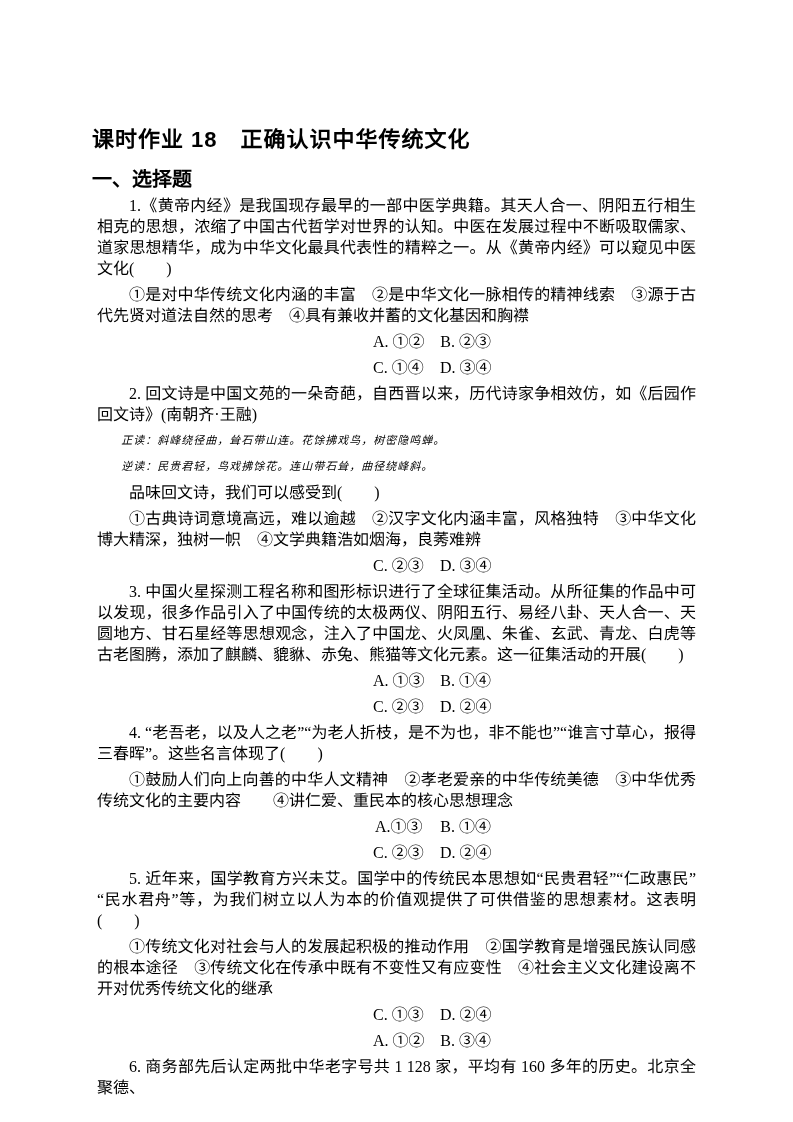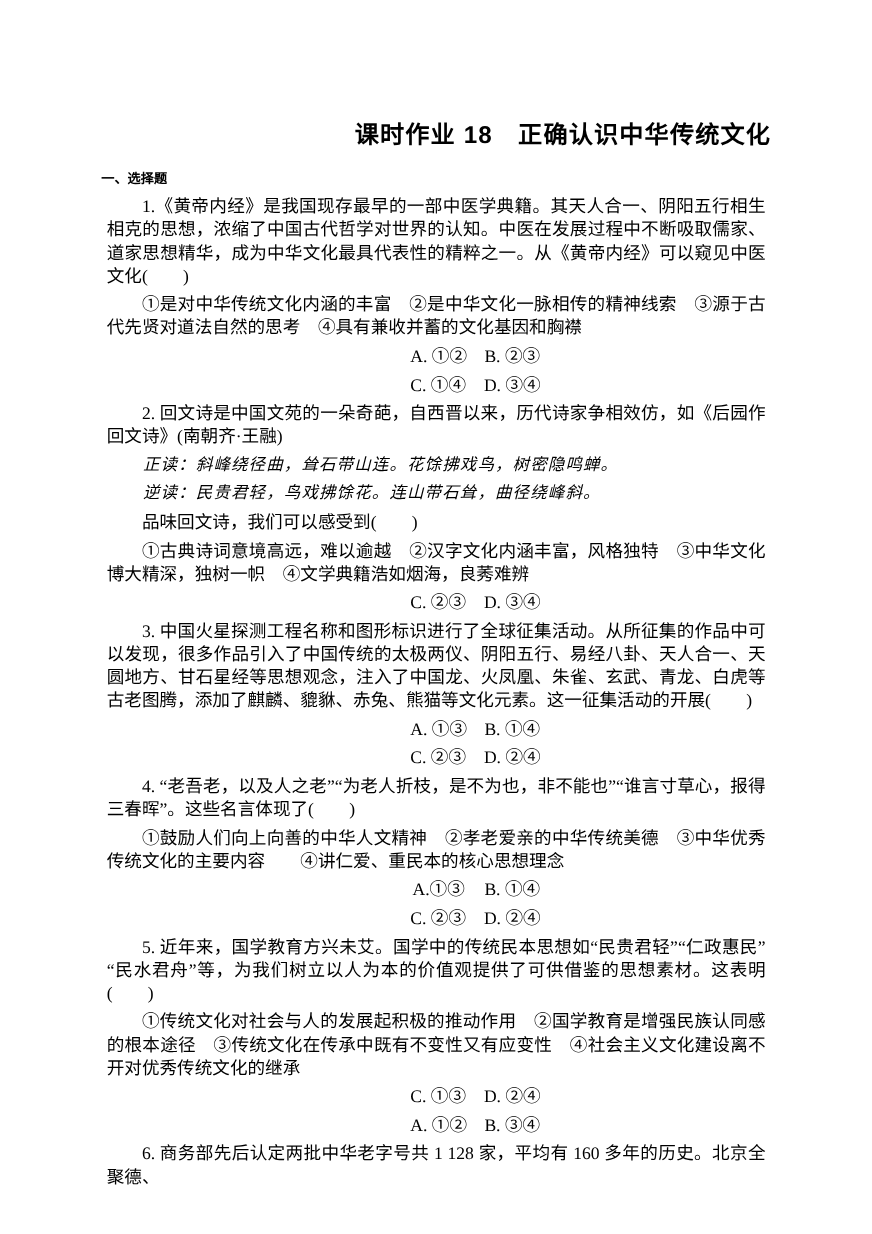--- a/index.html
+++ b/index.html
@@ -14,47 +14,47 @@
     color: #000000;
     font-family: "Liberation Serif", "DejaVu Serif", serif;
   }
   .page {
     box-sizing: border-box;
     width: 793px;
     height: 1122px;
     padding: 108px 92px 0 92px;
   }
   .doc-title {
-    margin: 0 0 14px 0;
-    text-align: right;
+    margin: 17px 0 14px 0;
+    text-align: left;
     font-family: "Liberation Sans", "DejaVu Sans", sans-serif;
     font-weight: bold;
     font-size: 22px;
     line-height: 30px;
     letter-spacing: 1px;
   }
   .section-heading {
     margin: 0 0 4px 0;
     font-family: "Liberation Sans", "DejaVu Sans", sans-serif;
     font-weight: bold;
-    font-size: 12px;
+    font-size: 20px;
     line-height: 21px;
   }
   .para {
     margin: 5px;
     font-size: 16px;
     line-height: 21px;
     text-align: justify;
   }
   .indent {
     text-indent: 2em;
   }
   .poem {
     font-style: italic;
-    font-size: 15px;
+    font-size: 11px;
     text-indent: 2.2em;
     letter-spacing: 1px;
   }
   .choices {
     padding-left: 3.45em;
     text-align: center;
   }
   .choices .copt {
     display: inline-block;
     min-width: 5.2em;

